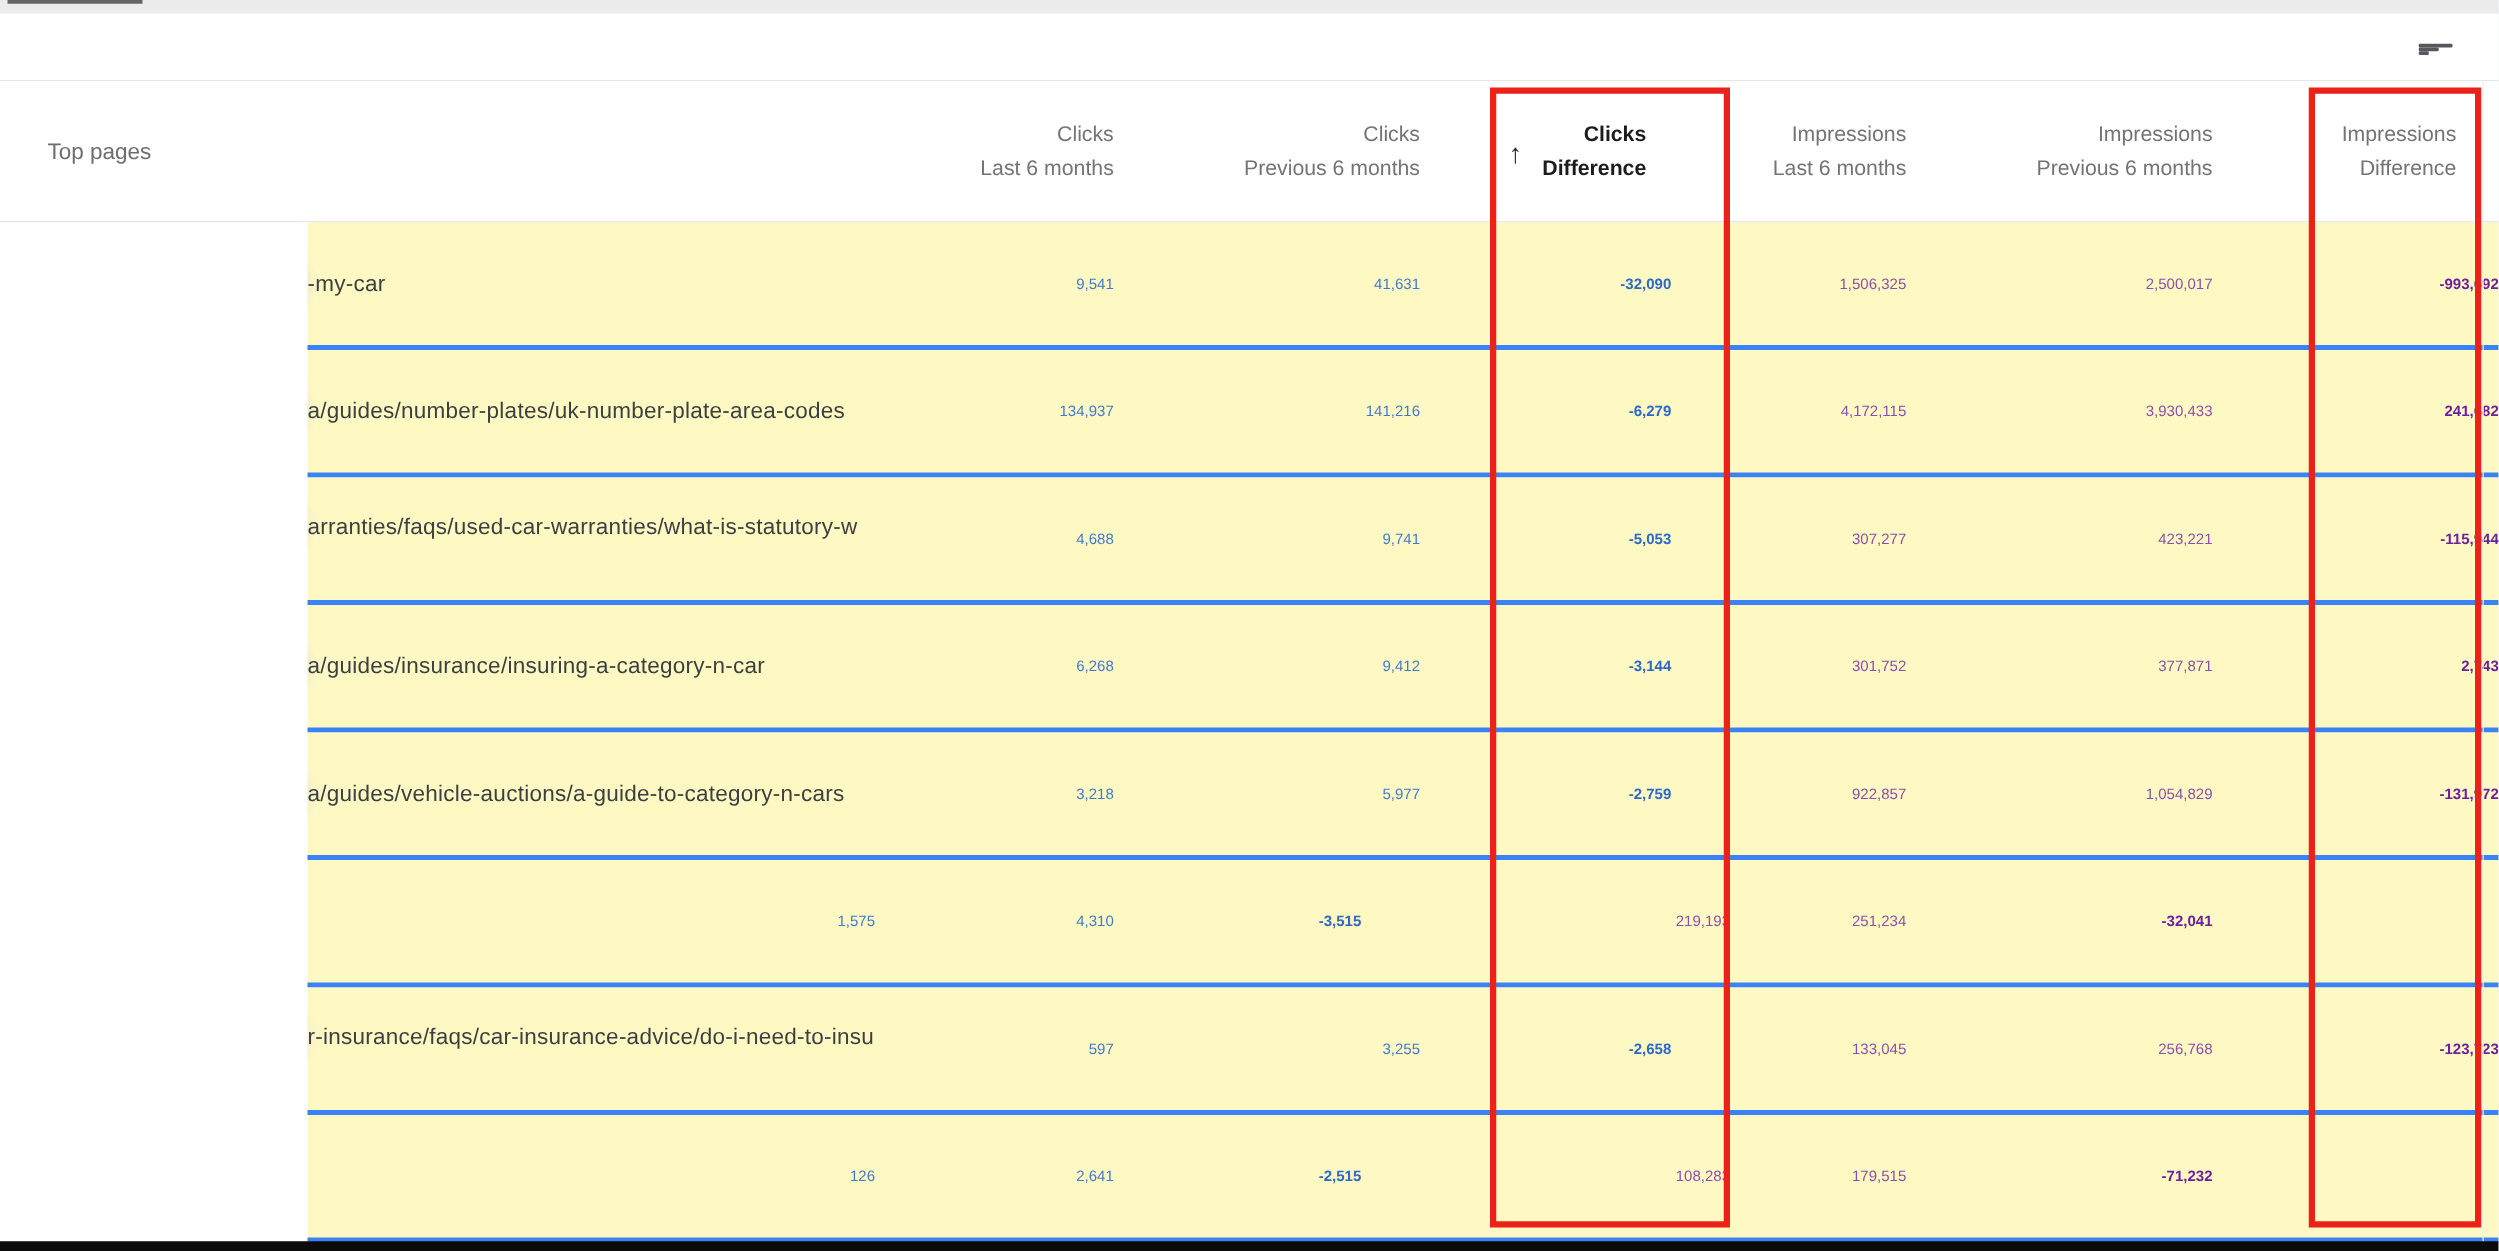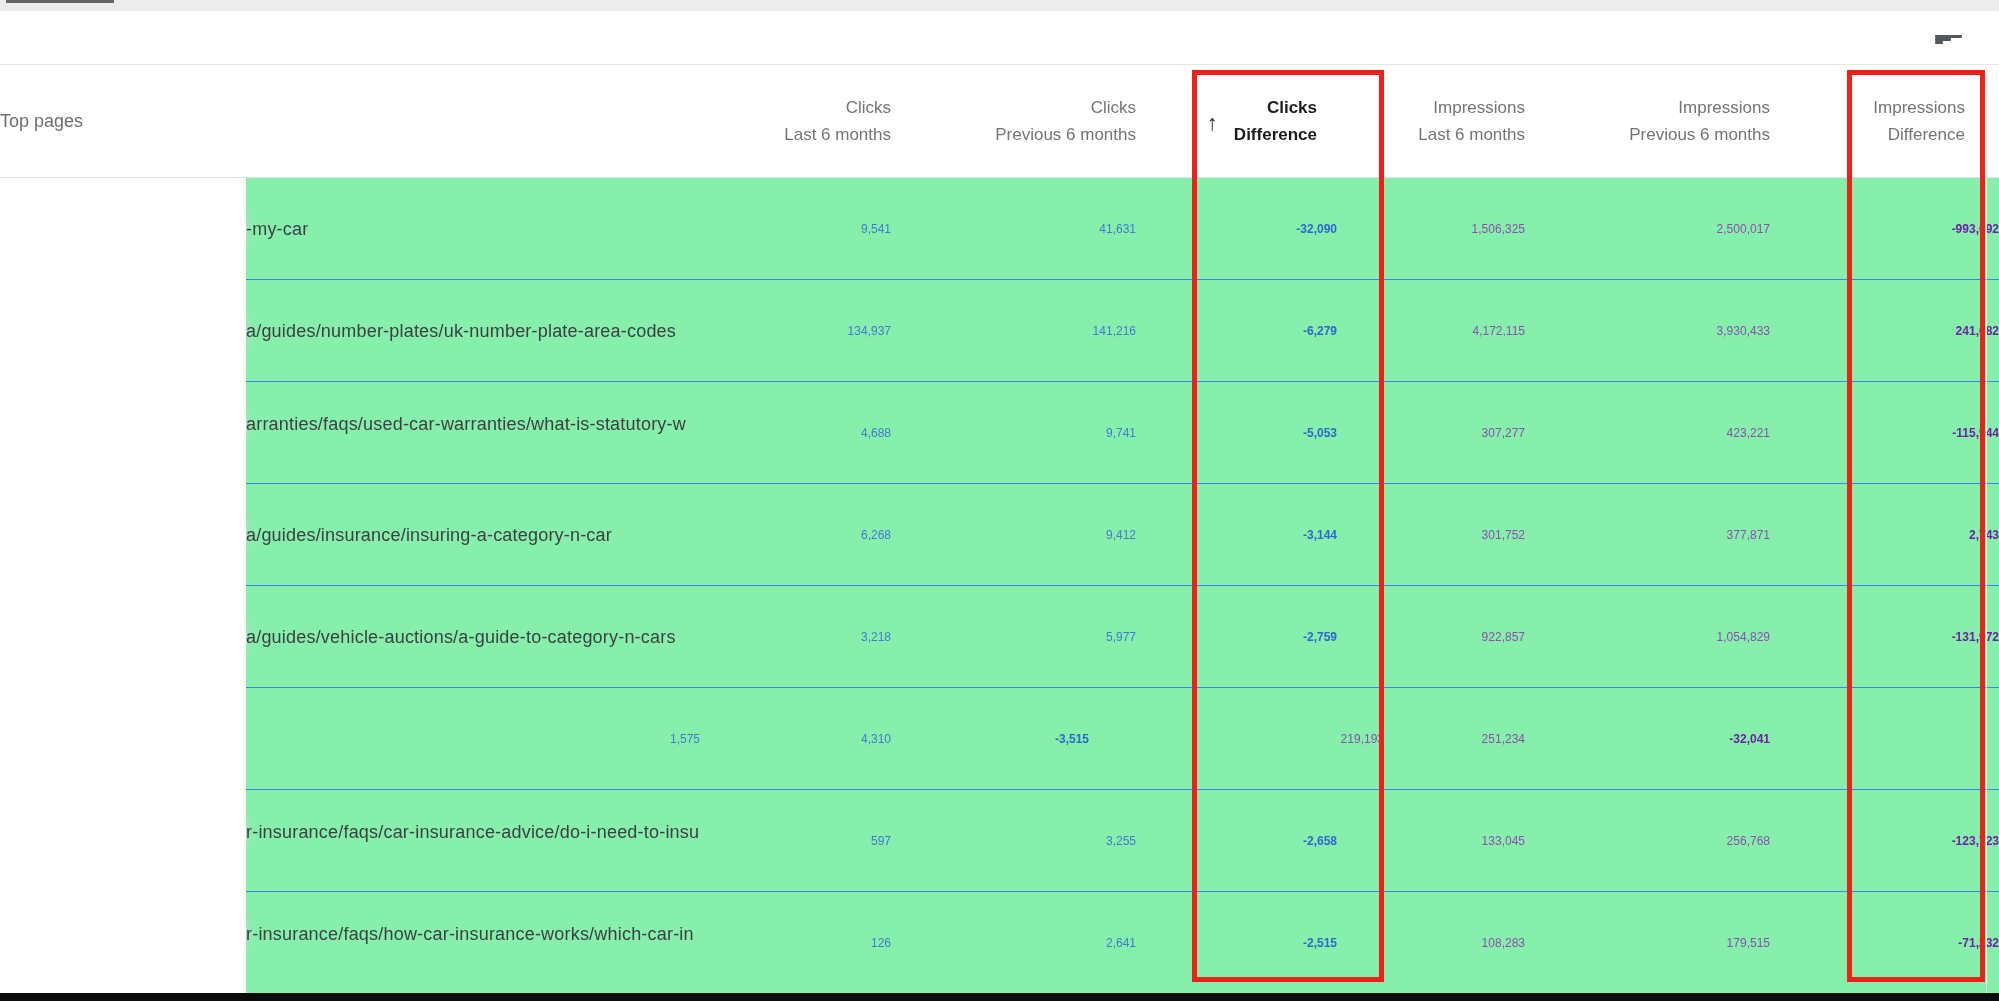--- a/index.html
+++ b/index.html
@@ -15,29 +15,29 @@
   
   .toolbar { position:absolute; top:11px; left:0; width:100%; height:54px; background:#fff; border-bottom:1px solid #e6e6e6; z-index:1; }
   .filter-btn { position:absolute; top:11px; right:34px; width:34px; height:34px; display:flex; flex-direction:column; align-items:center; justify-content:center; gap:4px; background:none; border:none; cursor:pointer; }
   .filter-btn i { display:block; height:3px; background:#55585c; border-radius:1px; }
   .fb1 { width:27px; } .fb2 { width:16px; } .fb3 { width:8px; }
 
   
   .thead { position:absolute; top:65px; left:0; width:1999px; height:113px; background:#fff; border-bottom:1px solid #e2e2e2;
            display:grid; grid-template-columns:700px 191px 245px 248px 141px 245px 229px; z-index:1; }
   .hcell { display:flex; align-items:center; justify-content:flex-end; text-align:right; color:#747474; font-size:17px; line-height:27px; cursor:pointer; }
-  .hcell.first { justify-content:flex-start; font-size:18px; color:#6e6e6e; }
+  .hcell.first { justify-content:flex-start; padding-left:38px; font-size:18px; color:#6e6e6e; }
   .hlines span { display:block; }
   .hcell.sorted { color:#1c1c1c; font-weight:bold; padding-right:67px; }
   .hcell.c6 { padding-right:34px; }
   .sort-arrow { font-size:22px; font-weight:400; color:#2d2f31; margin-right:16px; margin-top:2px; }
 
   
   .tbody { position:absolute; top:178px; left:0; width:1999px; z-index:1; }
-  .row { display:grid; grid-template-columns:700px 191px 245px 248px 141px 245px 229px; height:102px; border-bottom:1px solid #3b82f6; background:#86efac; position:relative; }
+  .row { display:grid; grid-template-columns:700px 191px 245px 248px 141px 245px 229px; height:102px; border-bottom:4px solid #3b82f6; background:#fef9c3; position:relative; }
   .cell { display:flex; align-items:center; }
   .num { justify-content:flex-end; font-size:12px; font-weight:400; }
   .num.clicks { color:var(--clicks-value,#4379d0); }
   .num.impressions { color:var(--impressions-value,#8c4fae); }
   .num.c-diff { padding-right:47px; font-weight:bold; color:var(--clicks-diff-value,#2e68cd); }
   .num.i-diff { font-weight:bold; color:var(--impressions-diff-value,#6e20a3); }
 
   .url-cell { position:relative; font-size:18px; color:#3d4043; }
   .url-text { position:absolute; left:246px; top:50%; transform:translateY(-50%); white-space:nowrap; letter-spacing:.2px; z-index:3; }
   .row.two-lines .url-text { top:calc(50% - 9px); }
@@ -205,25 +205,20 @@
         <span class="url-text">r-insurance/faqs/car-insurance-advice/do-i-need-to-insu</span>
       </div>
       <div class="cell num clicks">597</div>
       <div class="cell num clicks">3,255</div>
       <div class="cell num clicks c-diff">-2,658</div>
       <div class="cell num impressions">133,045</div>
       <div class="cell num impressions">256,768</div>
       <div class="cell num impressions i-diff">-123,723</div>
     </div>
       <div class="row two-lines">
-      <div class="cell url-cell">
-        <span class="blob blob1"></span>
-        <span class="blob blob2"></span>
-        <span class="url-text">r-insurance/faqs/how-car-insurance-works/which-car-in</span>
-      </div>
       <div class="cell num clicks">126</div>
       <div class="cell num clicks">2,641</div>
       <div class="cell num clicks c-diff">-2,515</div>
       <div class="cell num impressions">108,283</div>
       <div class="cell num impressions">179,515</div>
       <div class="cell num impressions i-diff">-71,232</div>
     </div>
     </div>
 
   <div class="left-strip"></div>

